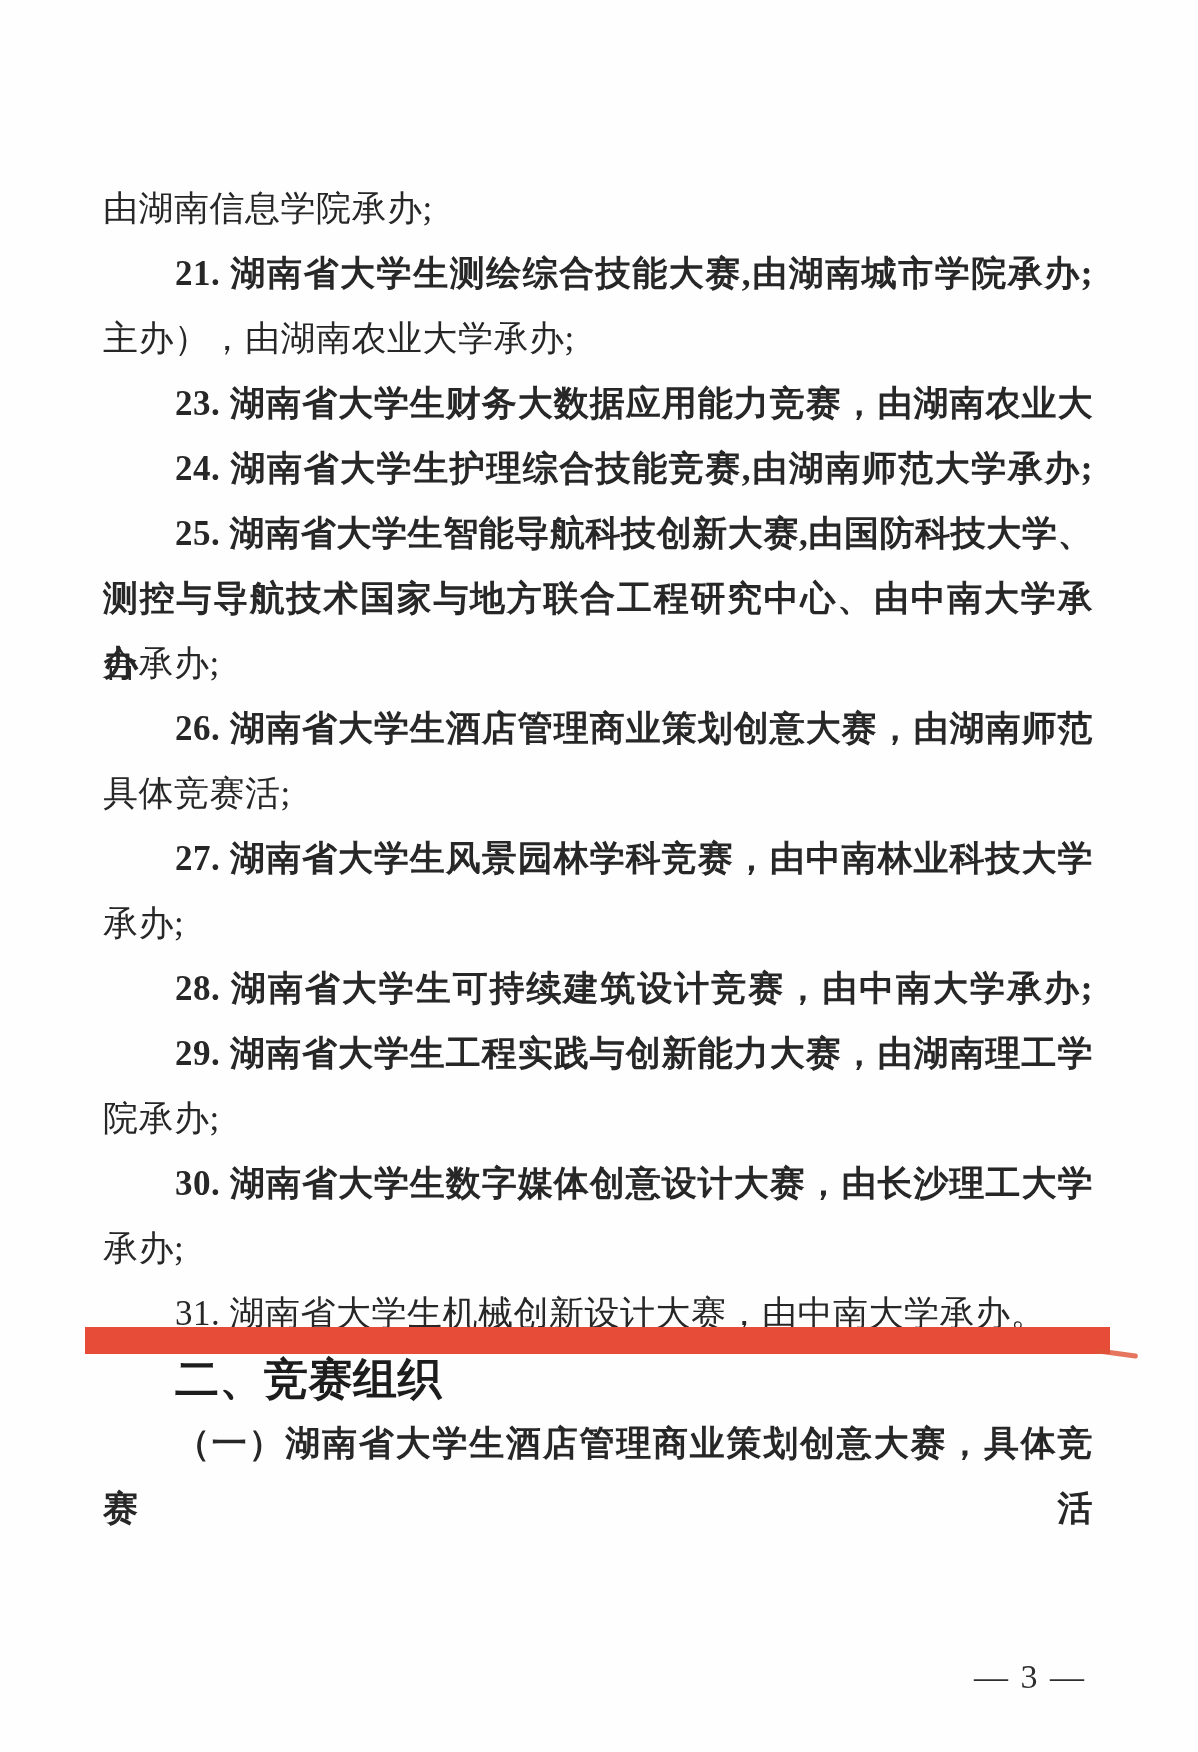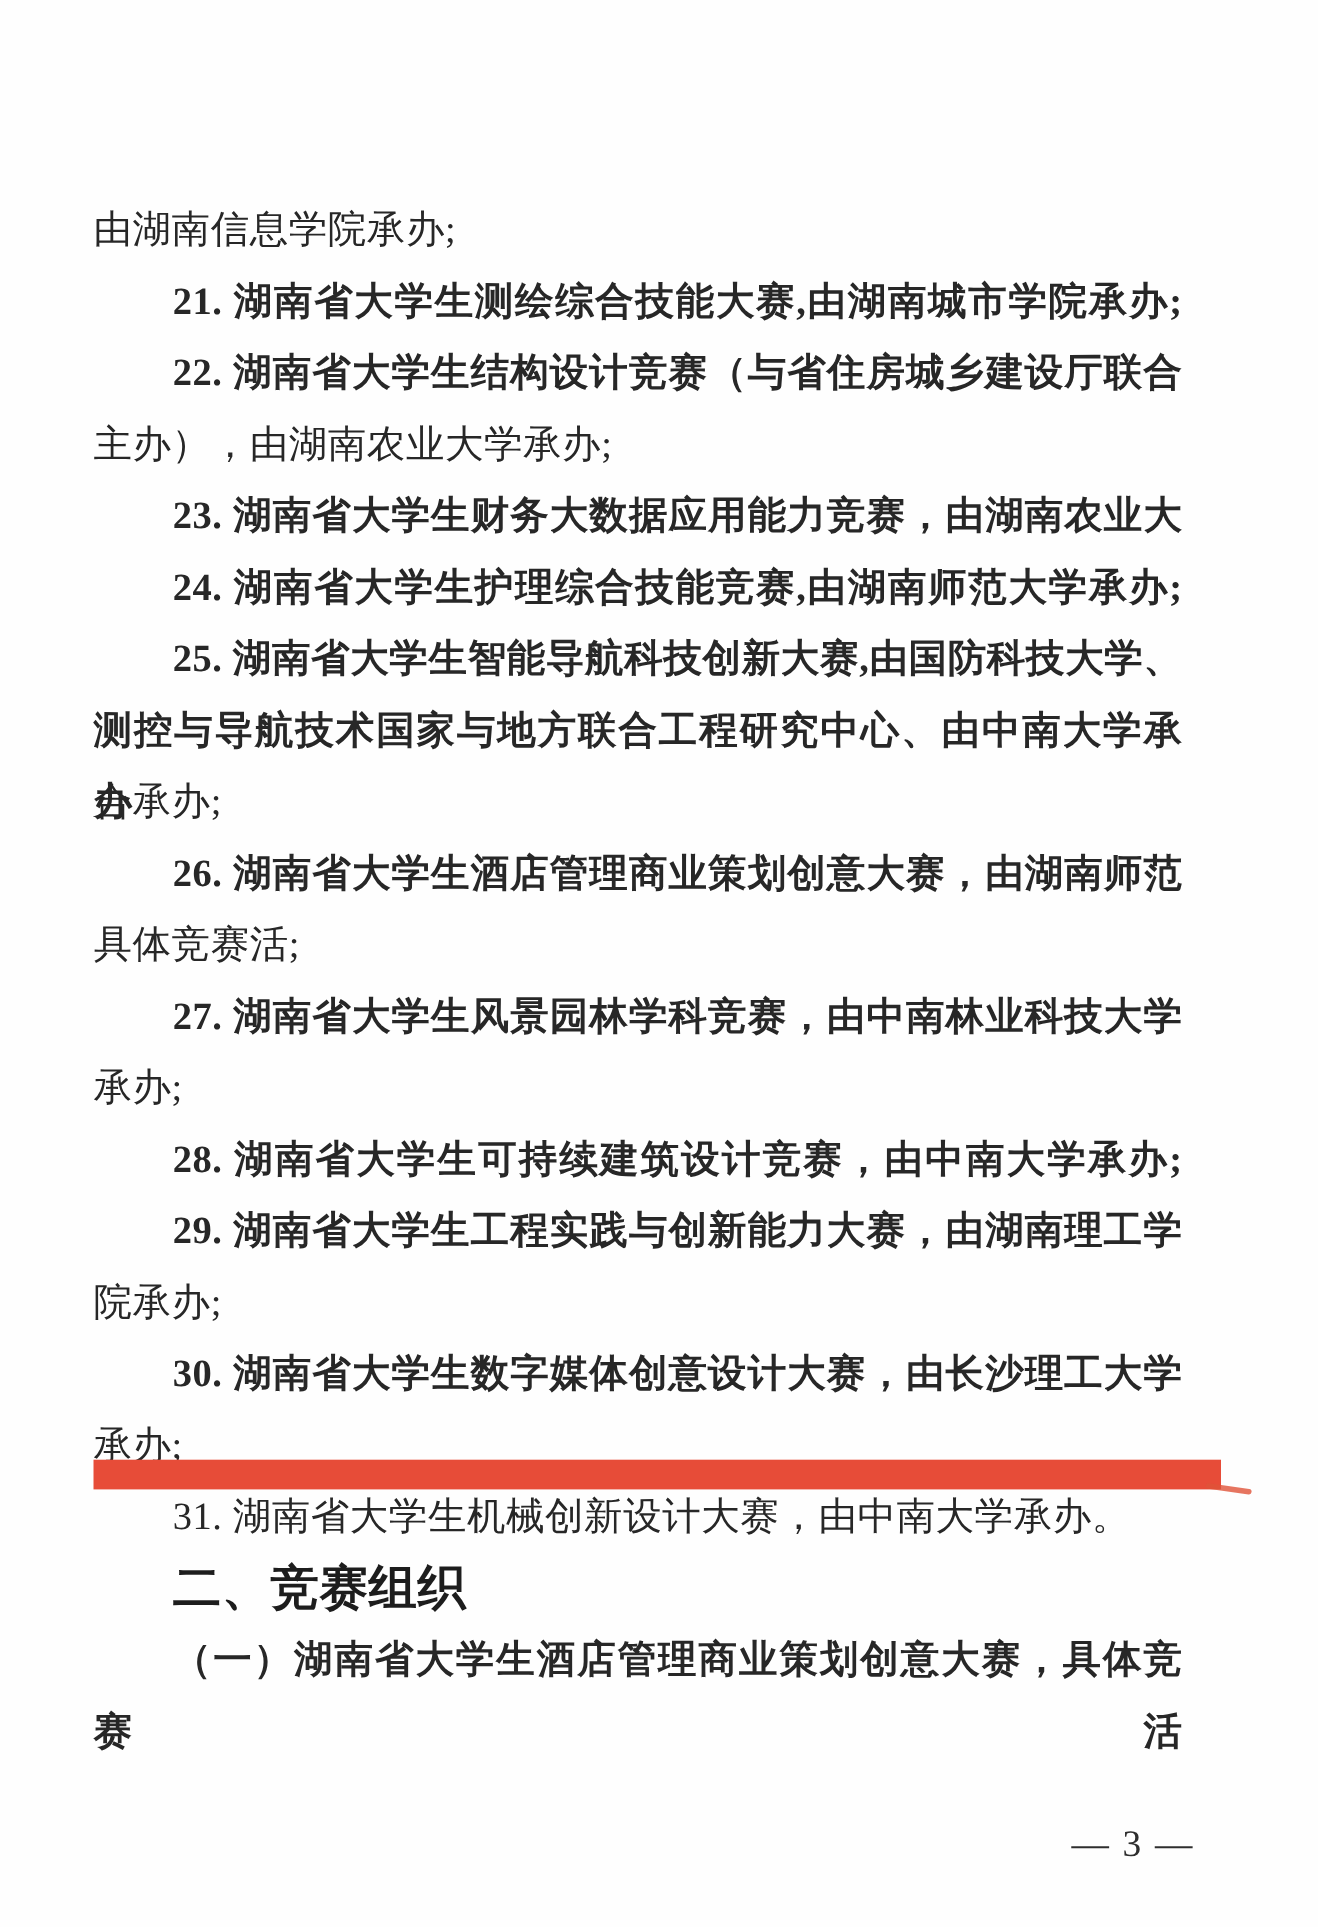--- a/index.html
+++ b/index.html
@@ -12,21 +12,21 @@
     width: 1198px;
     height: 1752px;
     margin: 0 auto;
     background: #fefefe;
     overflow: hidden;
     font-family: "Liberation Serif", serif;
     color: #272727;
   }
   .content {
     position: absolute;
-    left: 85px;
+    left: 103px;
     top: 176px;
     width: 990px;
   }
   .line {
     height: 65px;
     line-height: 65px;
     font-size: 35px;
     letter-spacing: 0.5px;
   }
   .indent {
@@ -75,21 +75,20 @@
   }
 </style>
 </head>
 <body>
 
 <div class="page">
 
   <div class="content">
     <div class="line">由湖南信息学院承办;</div>
     <div class="line indent justify">21. 湖南省大学生测绘综合技能大赛,由湖南城市学院承办;</div>
-    <div class="line indent justify">22. 湖南省大学生结构设计竞赛（与省住房城乡建设厅联合</div>
     <div class="line">主办），由湖南农业大学承办;</div>
     <div class="line indent justify">23. 湖南省大学生财务大数据应用能力竞赛，由湖南农业大</div>
     <div class="line indent justify">24. 湖南省大学生护理综合技能竞赛,由湖南师范大学承办;</div>
     <div class="line indent justify">25. 湖南省大学生智能导航科技创新大赛,由国防科技大学、</div>
     <div class="line justify">测控与导航技术国家与地方联合工程研究中心、由中南大学承办</div>
     <div class="line">合承办;</div>
     <div class="line indent justify">26. 湖南省大学生酒店管理商业策划创意大赛，由湖南师范</div>
     <div class="line">具体竞赛活;</div>
     <div class="line indent justify">27. 湖南省大学生风景园林学科竞赛，由中南林业科技大学</div>
     <div class="line">承办;</div>

